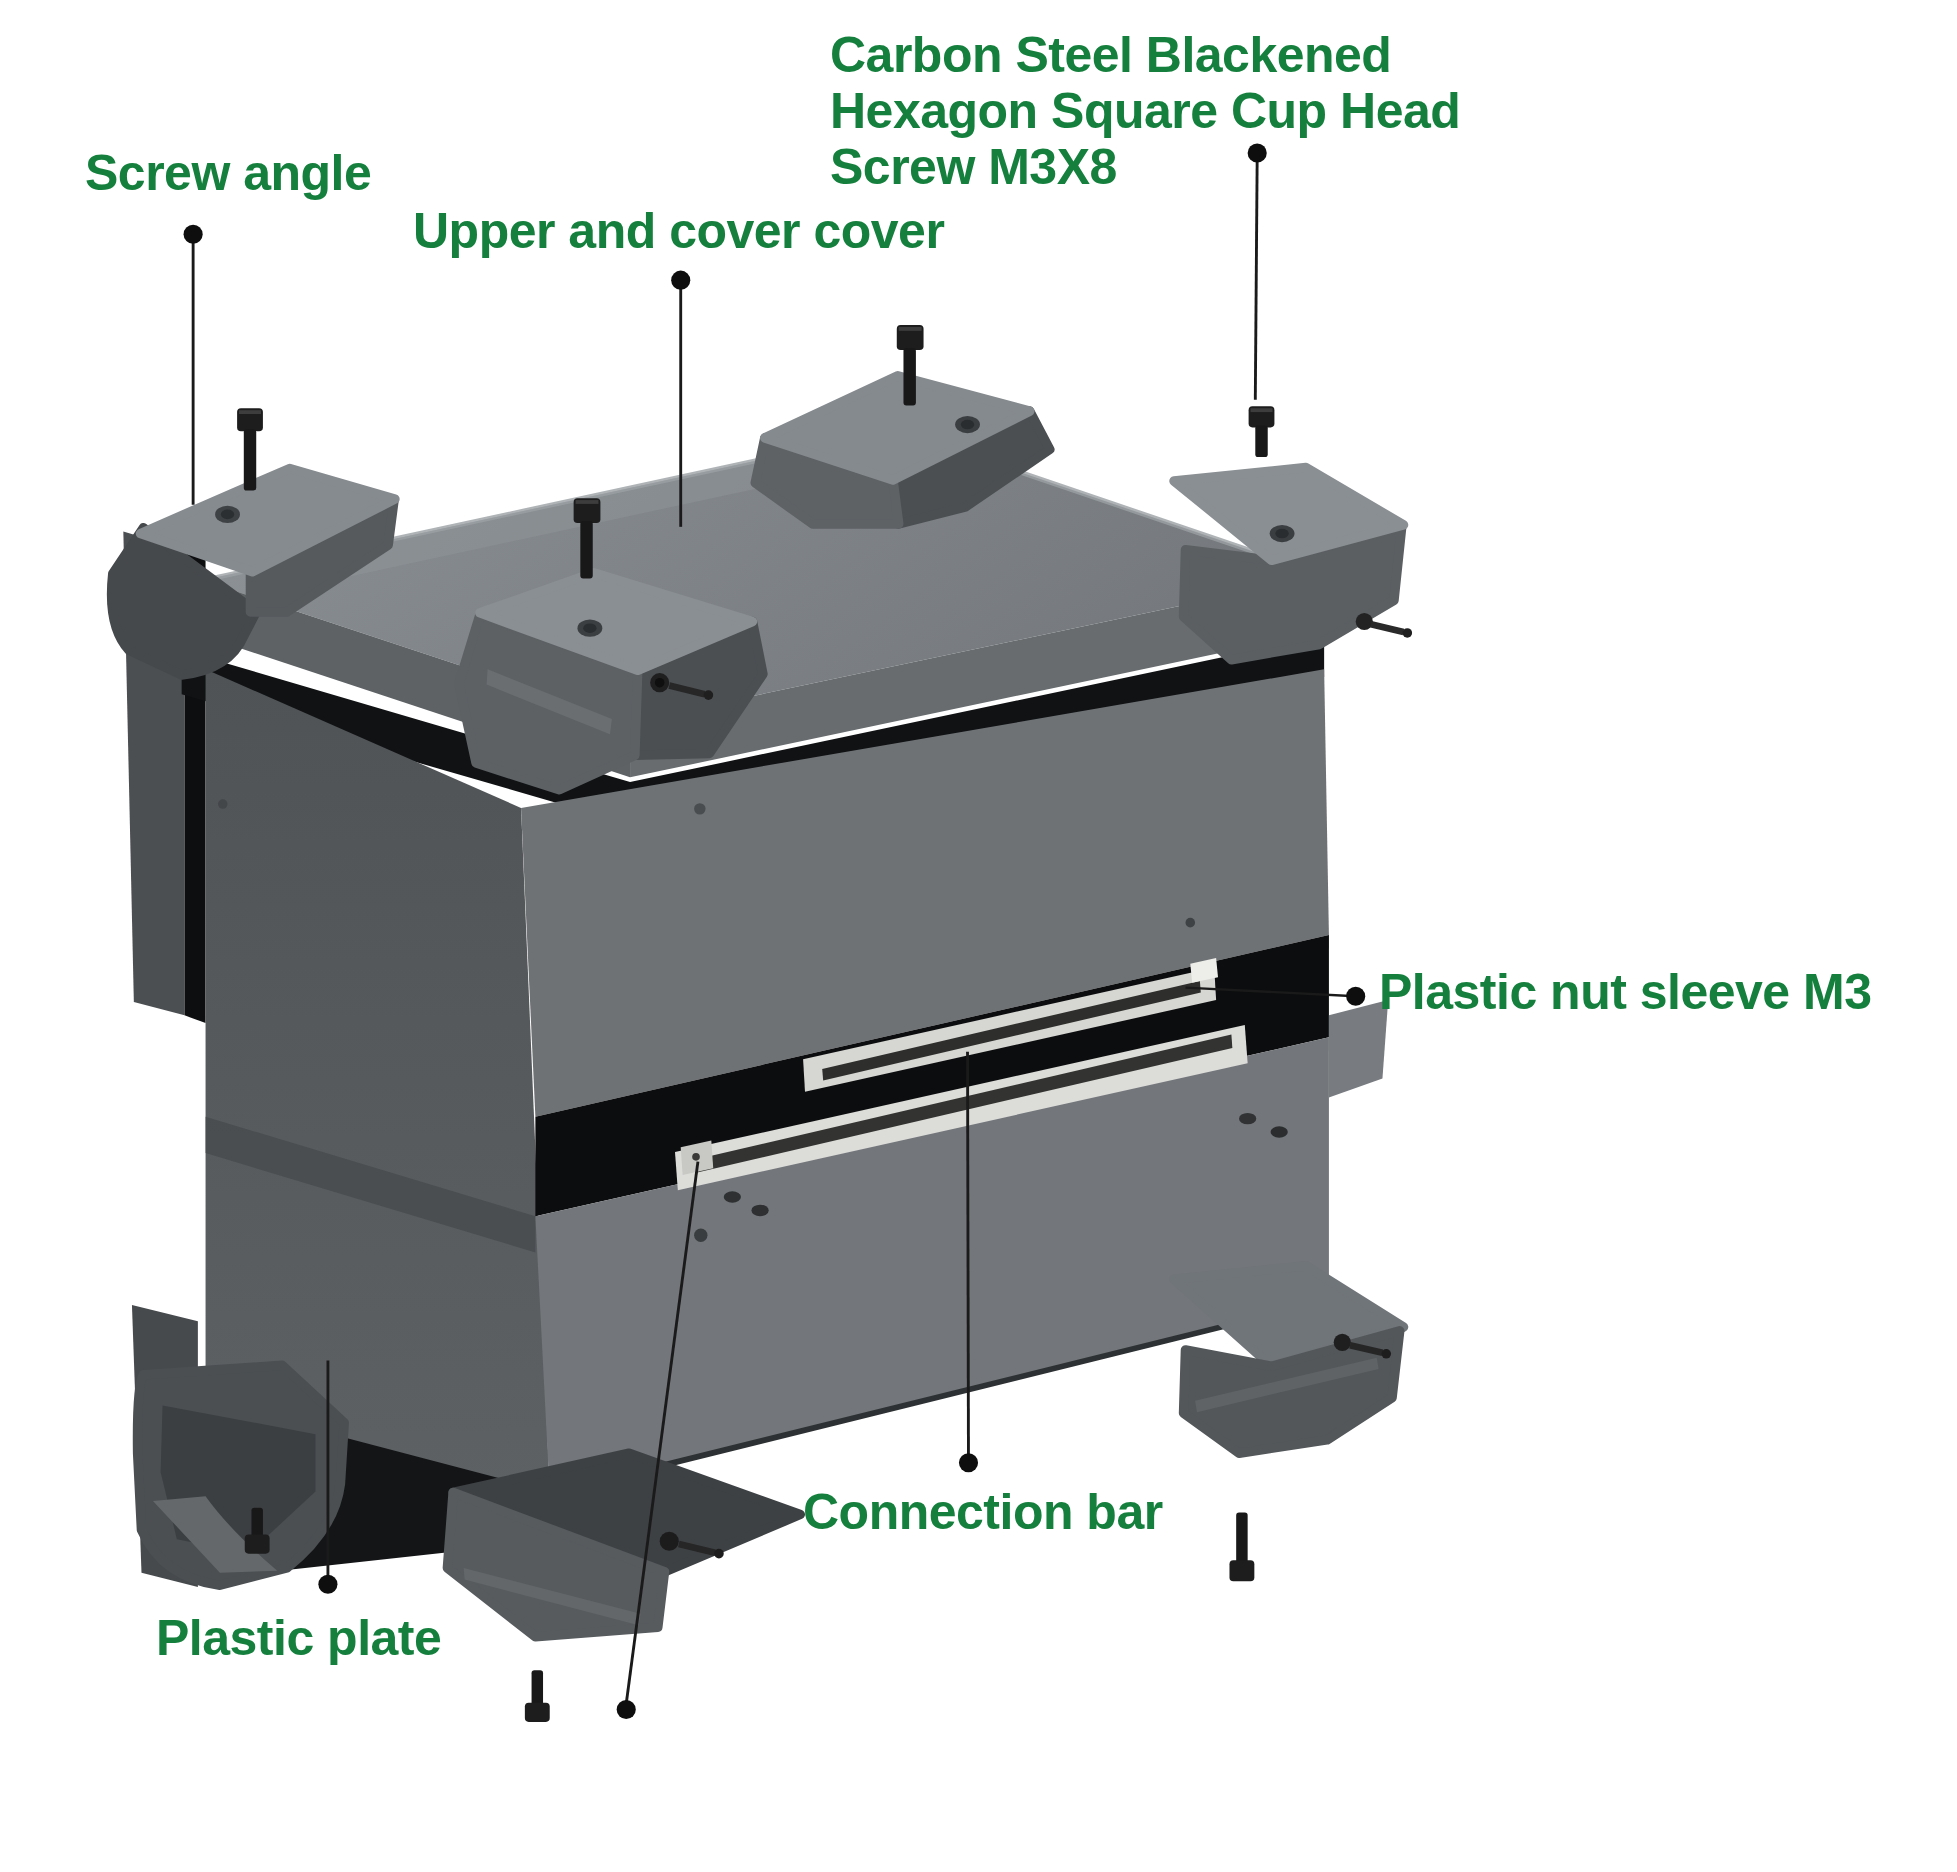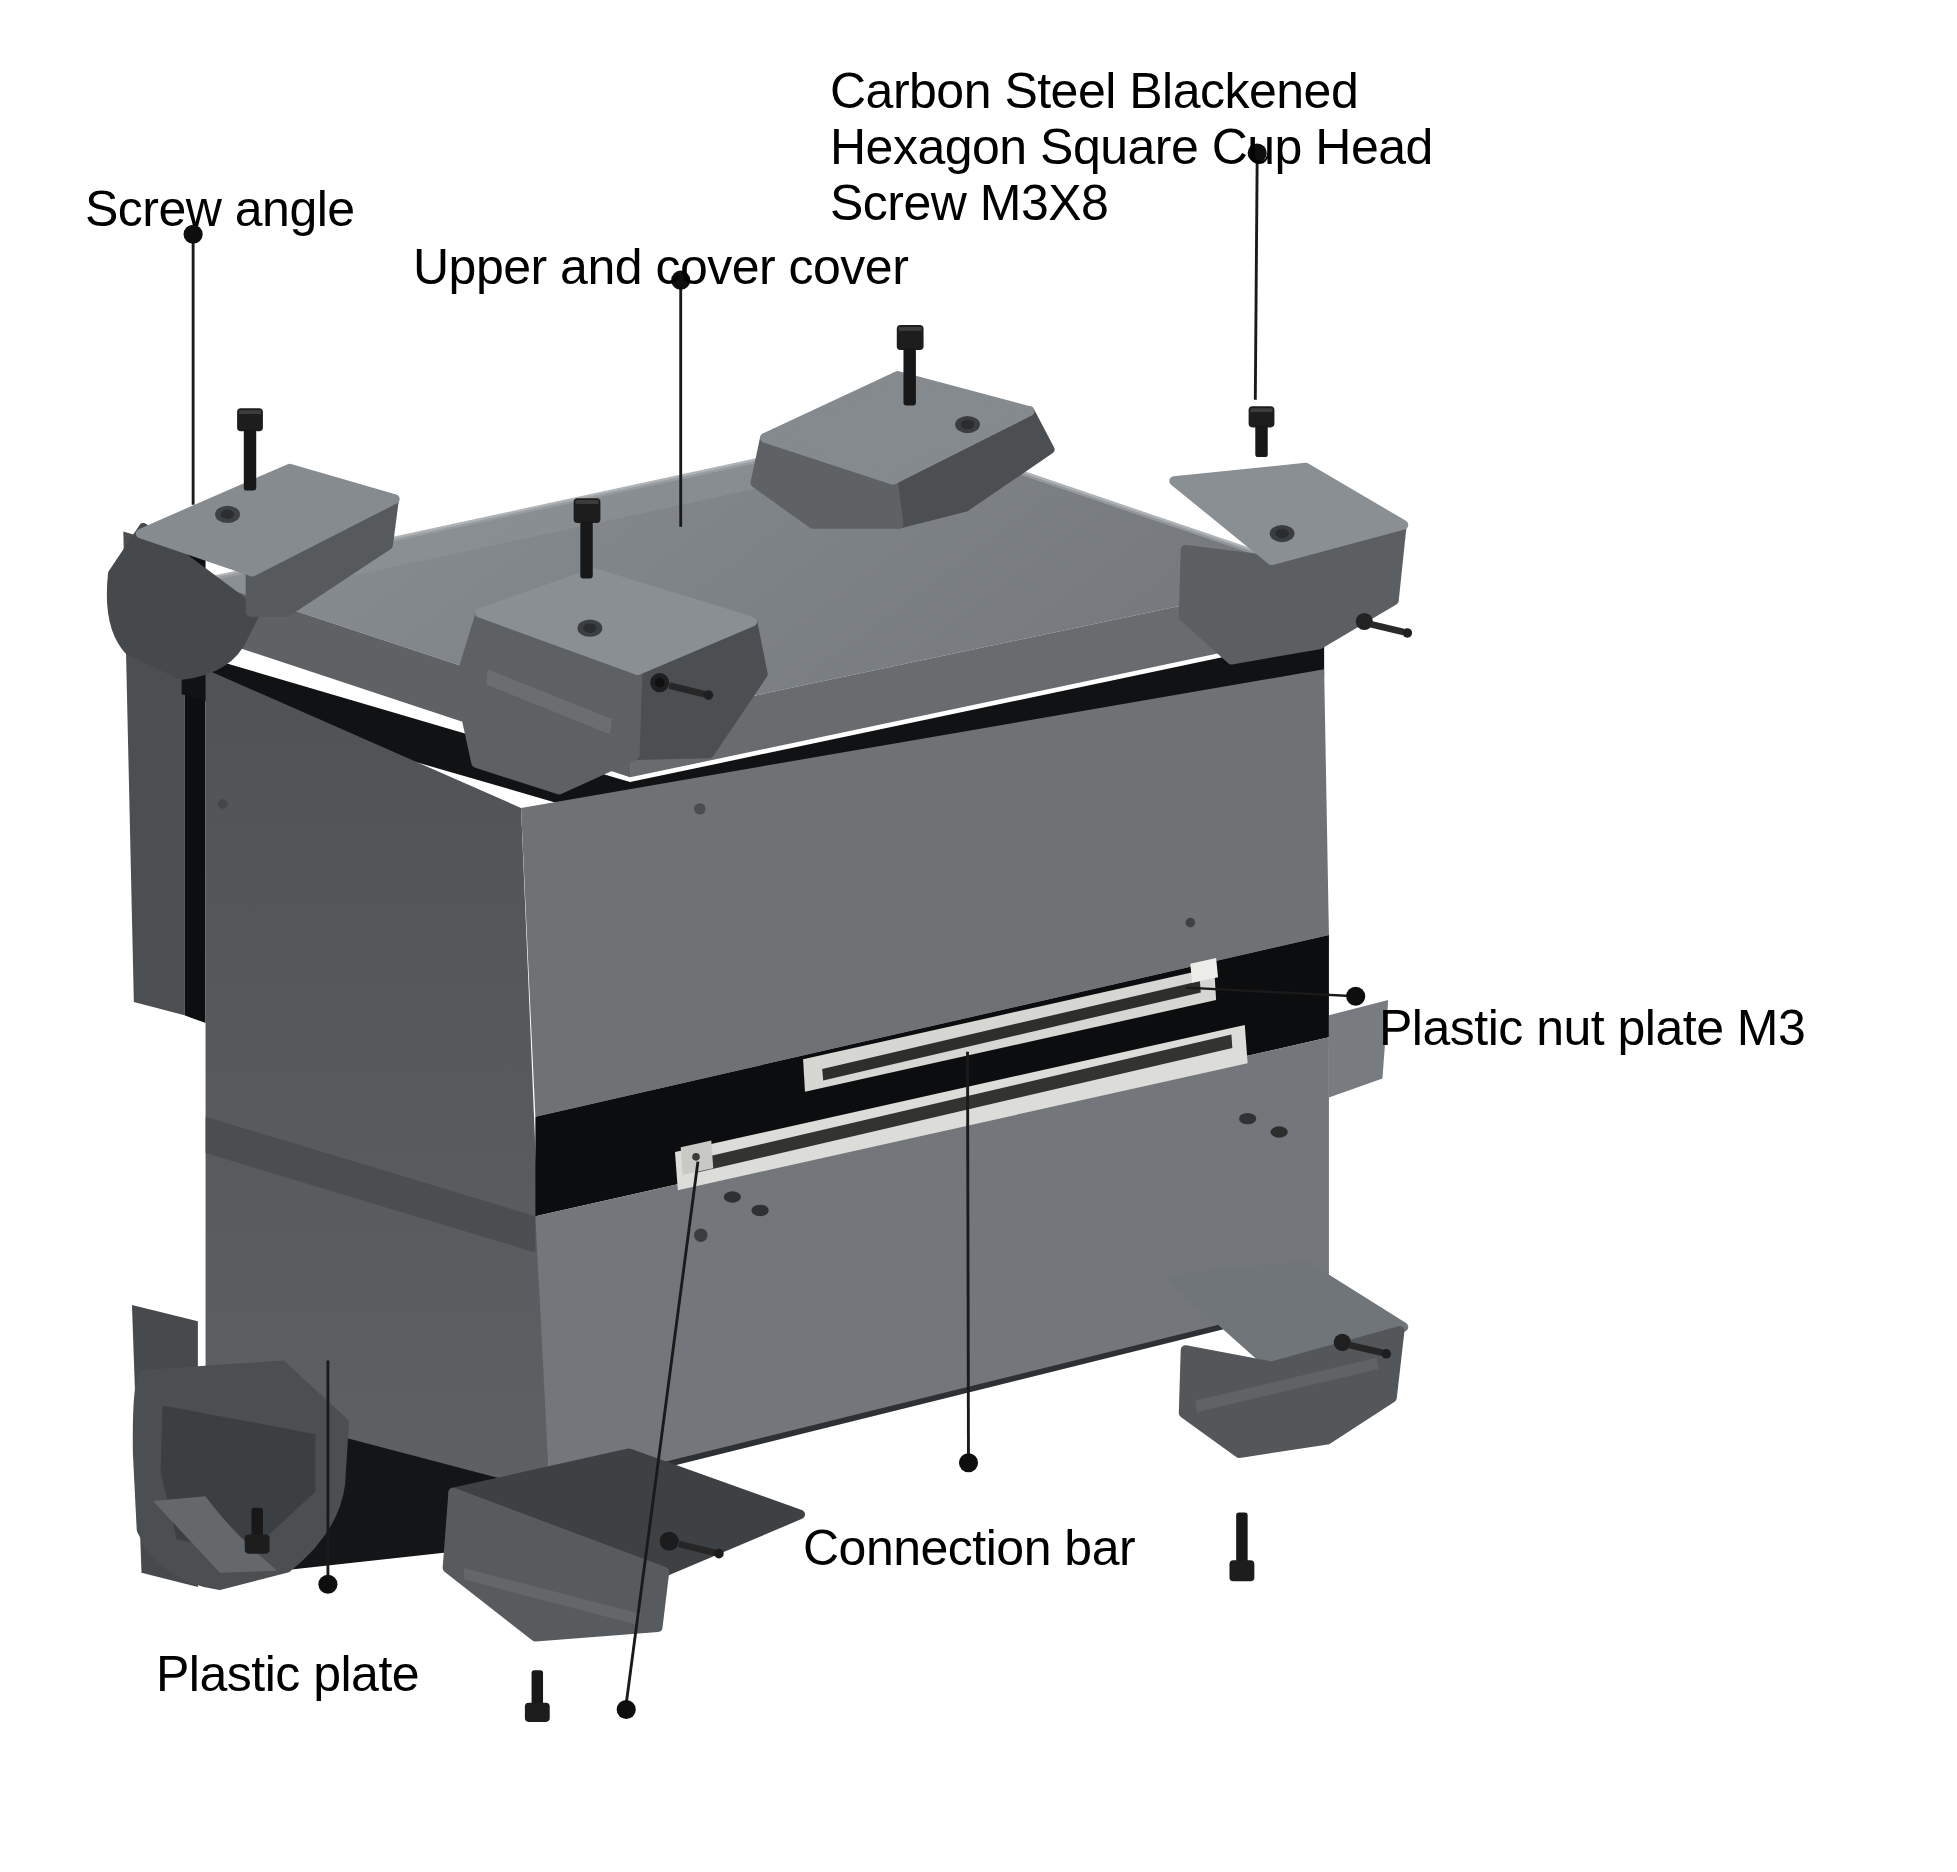--- a/index.html
+++ b/index.html
@@ -1,20 +1,20 @@
 <!DOCTYPE html>
 <html><head>
 <meta charset="utf-8">
 <style>
   html,body{margin:0;padding:0;background:#ffffff;}
   #stage{position:relative;width:1958px;height:1873px;background:#ffffff;overflow:hidden;
          font-family:"Liberation Sans", sans-serif;}
   #art{position:absolute;left:0;top:0;}
-  .lbl{position:absolute;color:#000000;font-size:50px;font-weight:400;letter-spacing:-0.5px;
-       line-height:1.12;white-space:nowrap;margin-top:36px;}
+  .lbl{position:absolute;color:#15803d;font-size:50px;font-weight:700;letter-spacing:-0.5px;
+       line-height:1.12;white-space:nowrap;}
   .lbl .ln{display:block;}
 </style>
 </head>
 <body>
 
 <div id="stage">
 
 <svg id="art" width="1958" height="1873" viewBox="0 0 2048 1959">
   <defs>
     <linearGradient id="covTop" x1="0" y1="0" x2="1" y2="0.35">
@@ -216,20 +216,20 @@
   <div class="lbl" style="left:85px;top:145px;">Screw angle</div>
 
   <div class="lbl" style="left:413px;top:203px;">Upper and cover cover</div>
 
   <div class="lbl" style="left:830px;top:27px;">
     <span class="ln">Carbon Steel Blackened</span>
     <span class="ln">Hexagon Square Cup Head</span>
     <span class="ln">Screw M3X8</span>
   </div>
 
-  <div class="lbl" style="left:1379px;top:964px;">Plastic nut plate M3</div>
+  <div class="lbl" style="left:1379px;top:964px;">Plastic nut sleeve M3</div>
 
   <div class="lbl" style="left:803px;top:1484px;">Connection bar</div>
 
   <div class="lbl" style="left:156px;top:1610px;">Plastic plate</div>
 
 </div>
 
 
 </body></html>

